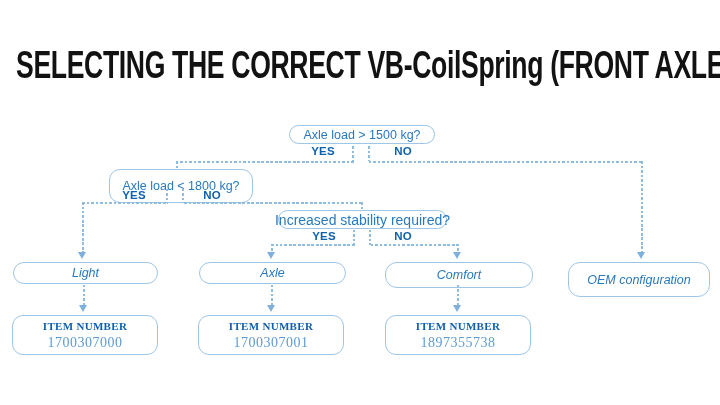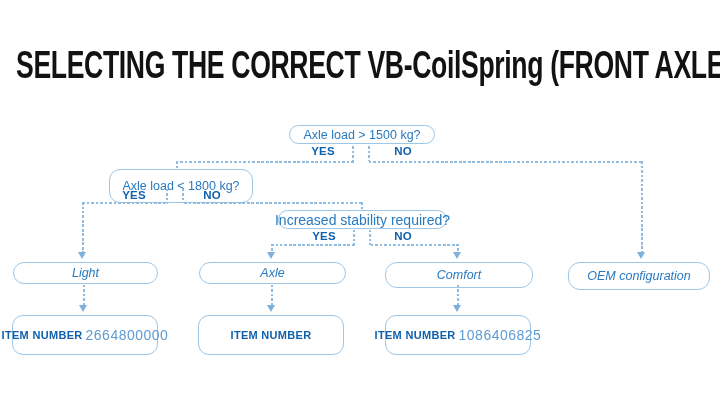--- a/index.html
+++ b/index.html
@@ -13,21 +13,21 @@
     letter-spacing:-0.5px;white-space:nowrap;
     transform:scaleX(0.70);transform-origin:left top;
   }
   .qbox,.rbox,.ibox{
     position:absolute;box-sizing:border-box;background:#fff;
     border:1.5px solid #9ec6e6;display:flex;align-items:center;justify-content:center;
     color:#2979bf;white-space:nowrap;
   }
   .qbox{border-radius:11px;font-size:12.5px;}
   .rbox{border-radius:12px;font-size:12.5px;font-style:italic;}
-  .ibox{border-radius:11px;gap:3px;}
+  .ibox{border-radius:11px;flex-direction:column;gap:3px;font-family:Liberation Serif, serif;}
   .ibox .ititle{font-weight:bold;color:#1160ae;font-size:11px;letter-spacing:0.3px;}
   .ibox .inum{color:#5e9bd2;font-size:14px;letter-spacing:0.5px;}
   .yn{
     position:absolute;font-weight:bold;color:#1061ad;font-size:11.5px;
     text-align:center;letter-spacing:0.2px;
   }
   .hline{
     position:absolute;height:2px;
     background:repeating-linear-gradient(90deg,#8fbce0 0 2.5px,transparent 2.5px 4.5px);
   }
@@ -81,34 +81,35 @@
   <div class="hline" style="left:271px;top:244px;width:84px"></div>
   <div class="hline" style="left:371px;top:244px;width:88px"></div>
   <div class="vline" style="left:271px;top:244px;height:9px"></div>
   <div class="arr" style="left:267px;top:252px"></div>
   <div class="vline" style="left:457px;top:244px;height:9px"></div>
   <div class="arr" style="left:453px;top:252px"></div>
 
   <div class="rbox" style="left:13px;top:262px;width:145px;height:22px">Light</div>
   <div class="rbox" style="left:199px;top:262px;width:147px;height:22px">Axle</div>
   <div class="rbox" style="left:385px;top:262px;width:148px;height:26px">Comfort</div>
-  <div class="rbox" style="left:568px;top:262px;width:142px;height:28px">OEM configuration</div>
+  <div class="rbox" style="left:568px;top:262px;width:142px;height:35px">OEM configuration</div>
 
   <div class="vline" style="left:83px;top:285px;height:21px"></div>
   <div class="arr" style="left:79px;top:305px"></div>
   <div class="vline" style="left:271px;top:285px;height:21px"></div>
   <div class="arr" style="left:267px;top:305px"></div>
   <div class="vline" style="left:457px;top:285px;height:21px"></div>
   <div class="arr" style="left:453px;top:305px"></div>
 
   <div class="ibox" style="left:12px;top:315px;width:146px;height:40px">
     <div class="ititle">ITEM NUMBER</div>
-    <div class="inum">2664800000</div>
+    <div class="inum">1700307000</div>
   </div>
   <div class="ibox" style="left:198px;top:315px;width:146px;height:40px">
     <div class="ititle">ITEM NUMBER</div>
+    <div class="inum">1700307001</div>
   </div>
   <div class="ibox" style="left:385px;top:315px;width:146px;height:40px">
     <div class="ititle">ITEM NUMBER</div>
-    <div class="inum">1086406825</div>
+    <div class="inum">1897355738</div>
   </div>
 
 </div>
 
 </body></html>

